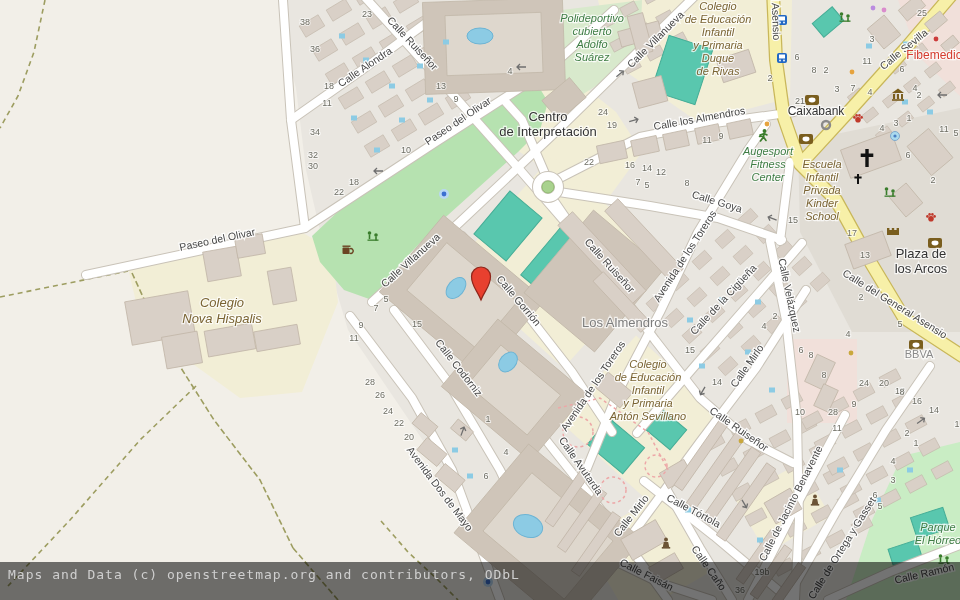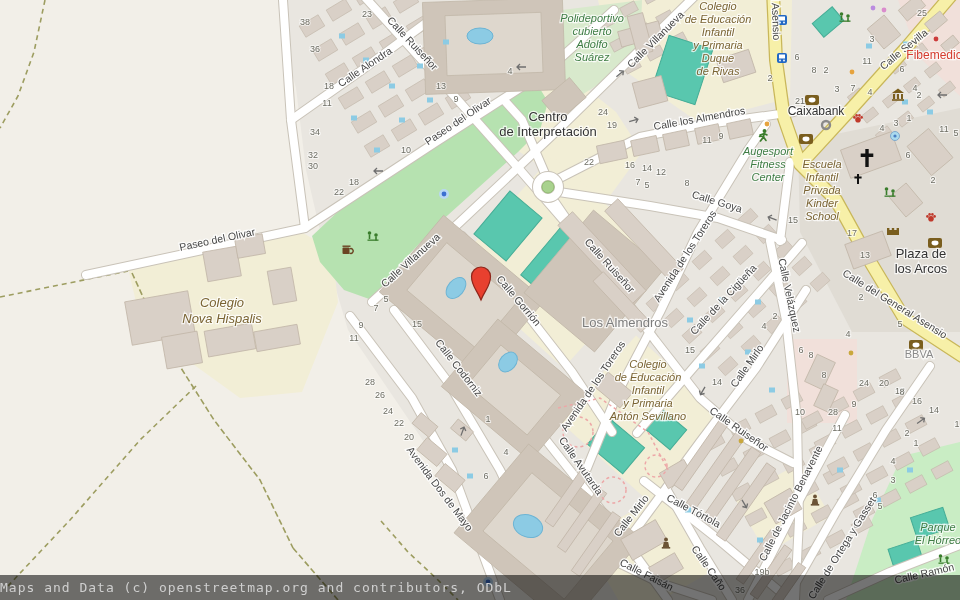--- a/index.html
+++ b/index.html
@@ -1,21 +1,21 @@
 <!DOCTYPE html>
 <html><head>
 <meta charset="utf-8">
 <title></title>
 <style>
   html,body{margin:0;padding:0;background:#f2efe8;}
   .viewport{position:relative;width:960px;height:600px;overflow:hidden;font-family:"Liberation Sans",sans-serif;}
   #map-svg{position:absolute;left:0;top:0;}
-  .attribution{position:absolute;left:0;bottom:0;width:960px;height:25px;background:rgba(0,0,0,0.55);
+  .attribution{position:absolute;left:0;bottom:0;width:960px;height:38px;background:rgba(0,0,0,0.55);
     color:#cfcfcf;font-family:"DejaVu Sans Mono","Liberation Mono",monospace;font-size:13px;line-height:25px;
-    box-sizing:border-box;letter-spacing:1px;}
+    padding-left:8px;box-sizing:border-box;letter-spacing:1px;}
 </style>
 </head>
 <body>
 
 <div class="viewport">
   <svg id="map-svg" width="960" height="600" viewBox="0 0 960 600">
       <rect x="0" y="0" width="960" height="600" fill="#f2efe8"></rect>
       <g>
         <path d="M278 0 L960 0 L960 600 L497 600 L470 517 L428 448 L348 330 L325 252 L306 170 L296 88 L282 38 Z" fill="#e9e6e0"></path>
         <path d="M128 268 L298 230 L332 250 L338 302 L302 392 L240 398 L168 346 L136 302 Z" fill="#f2eed6"></path>

